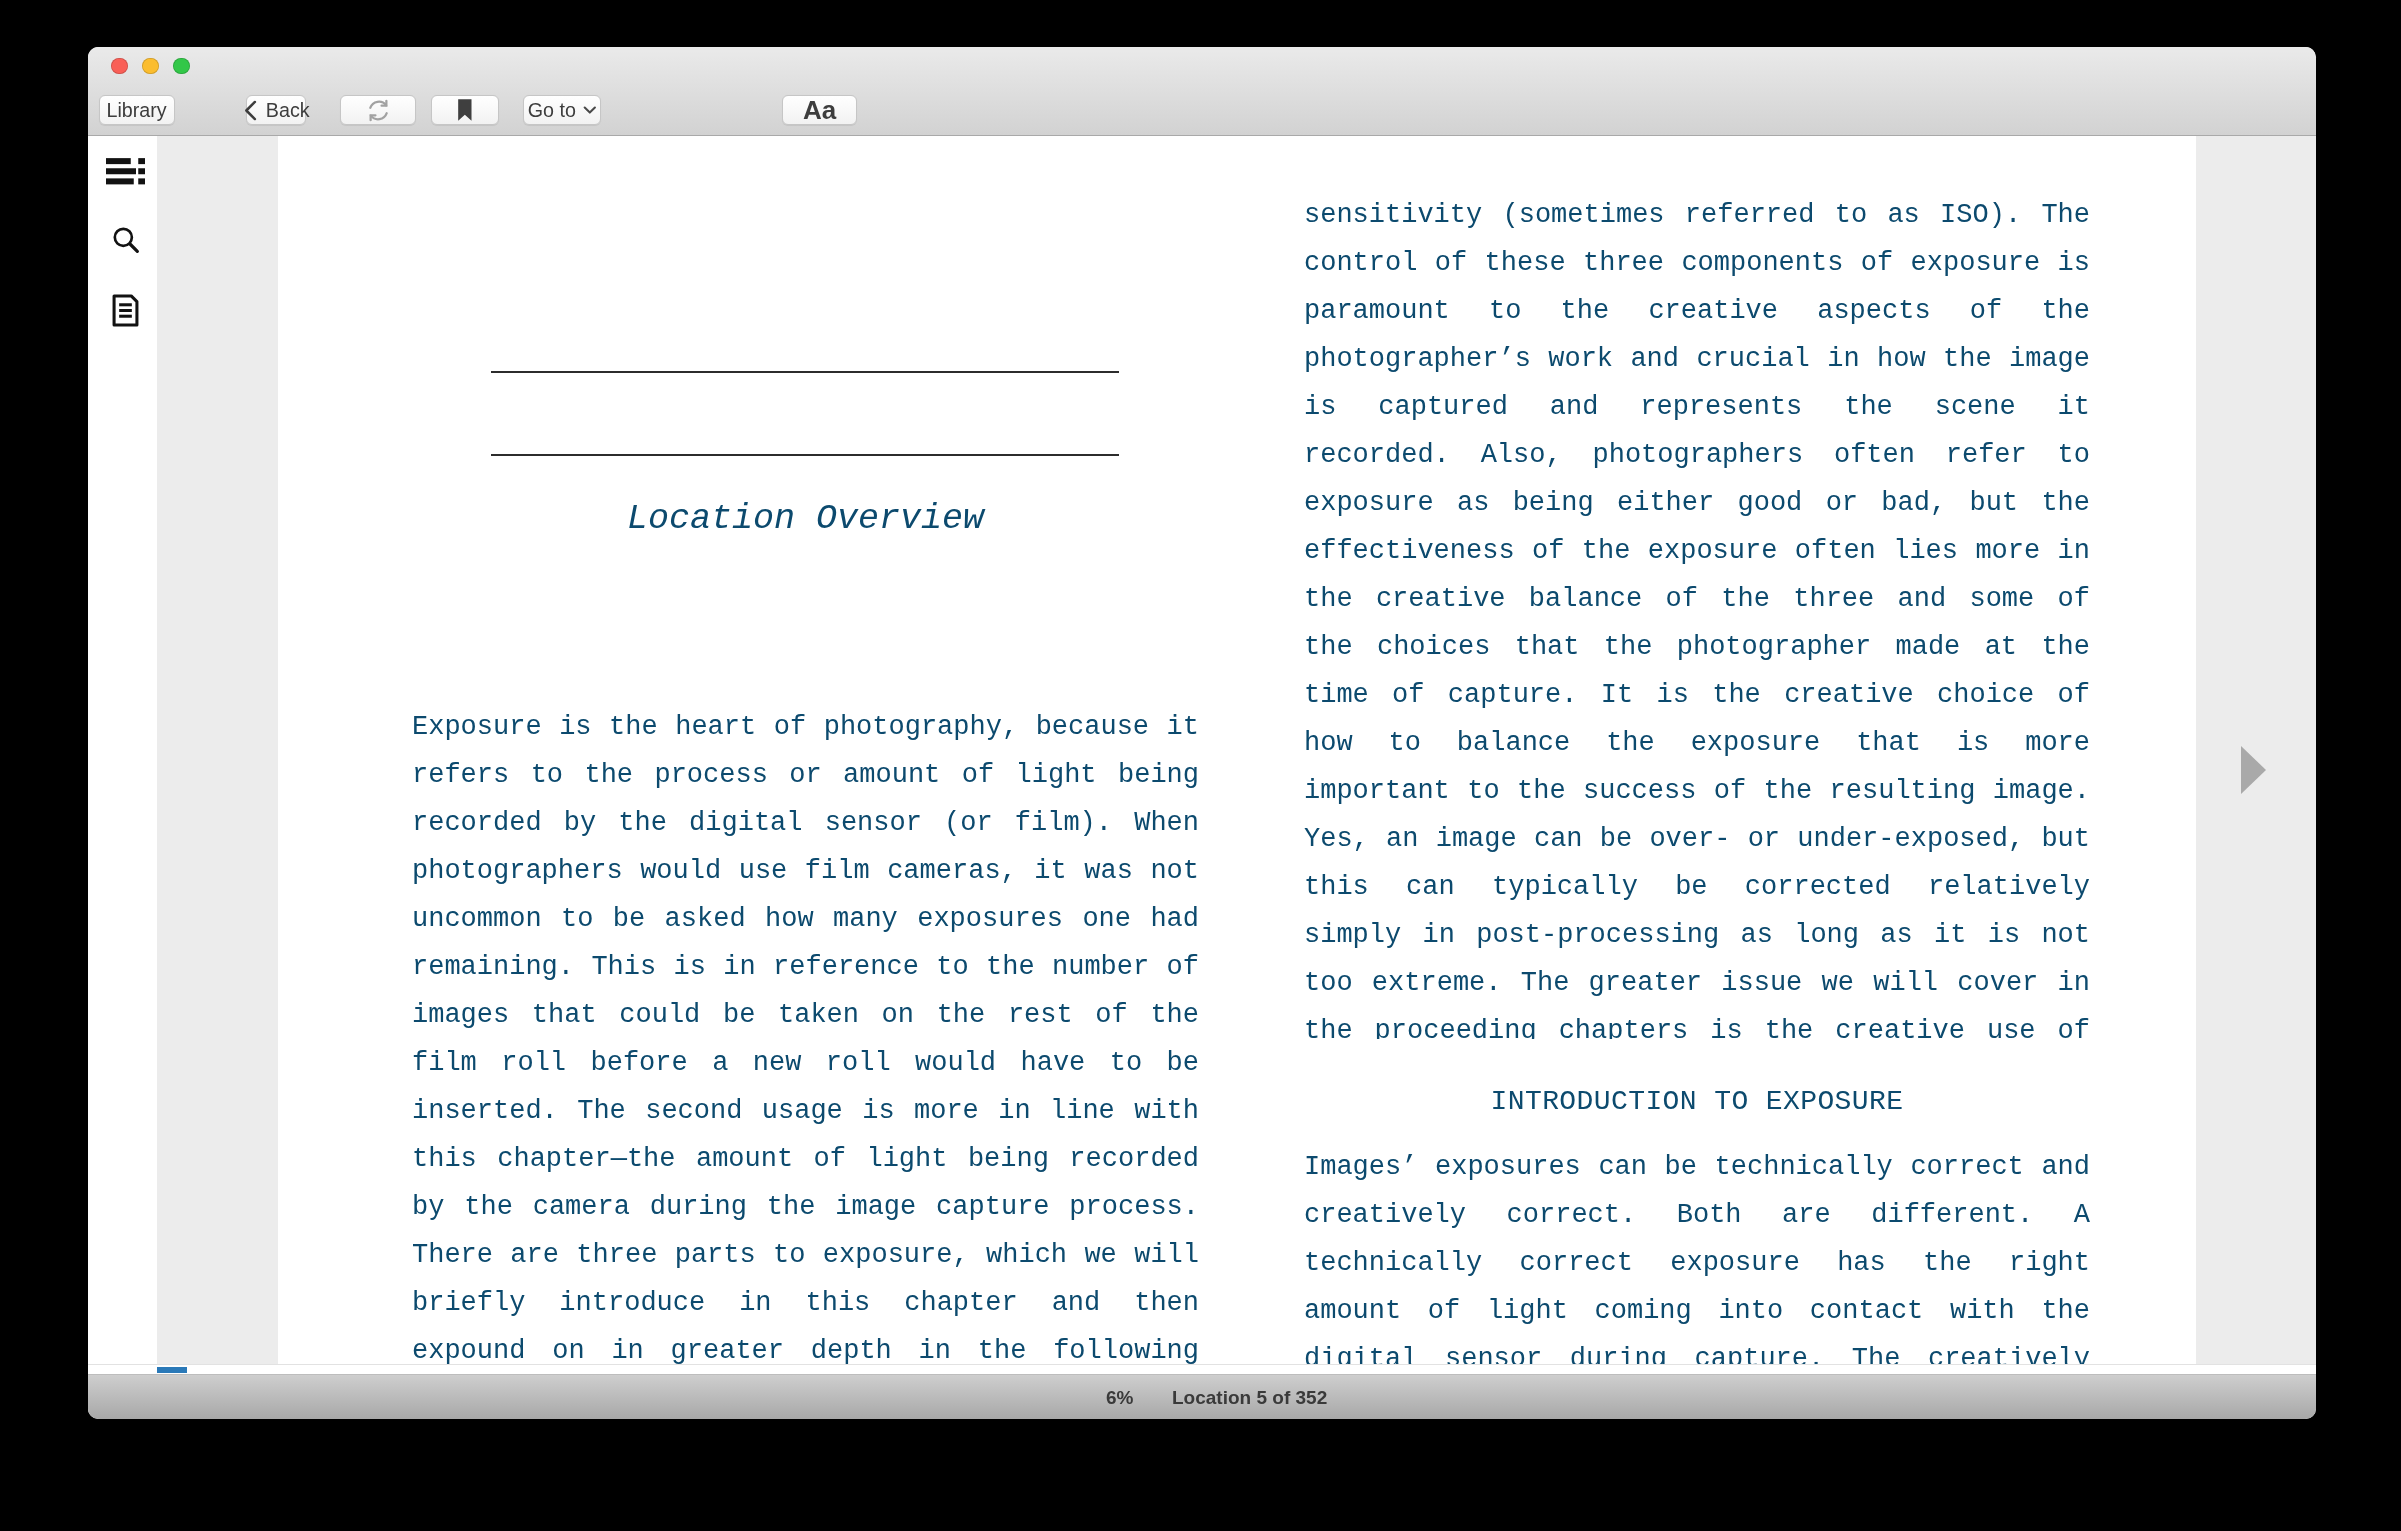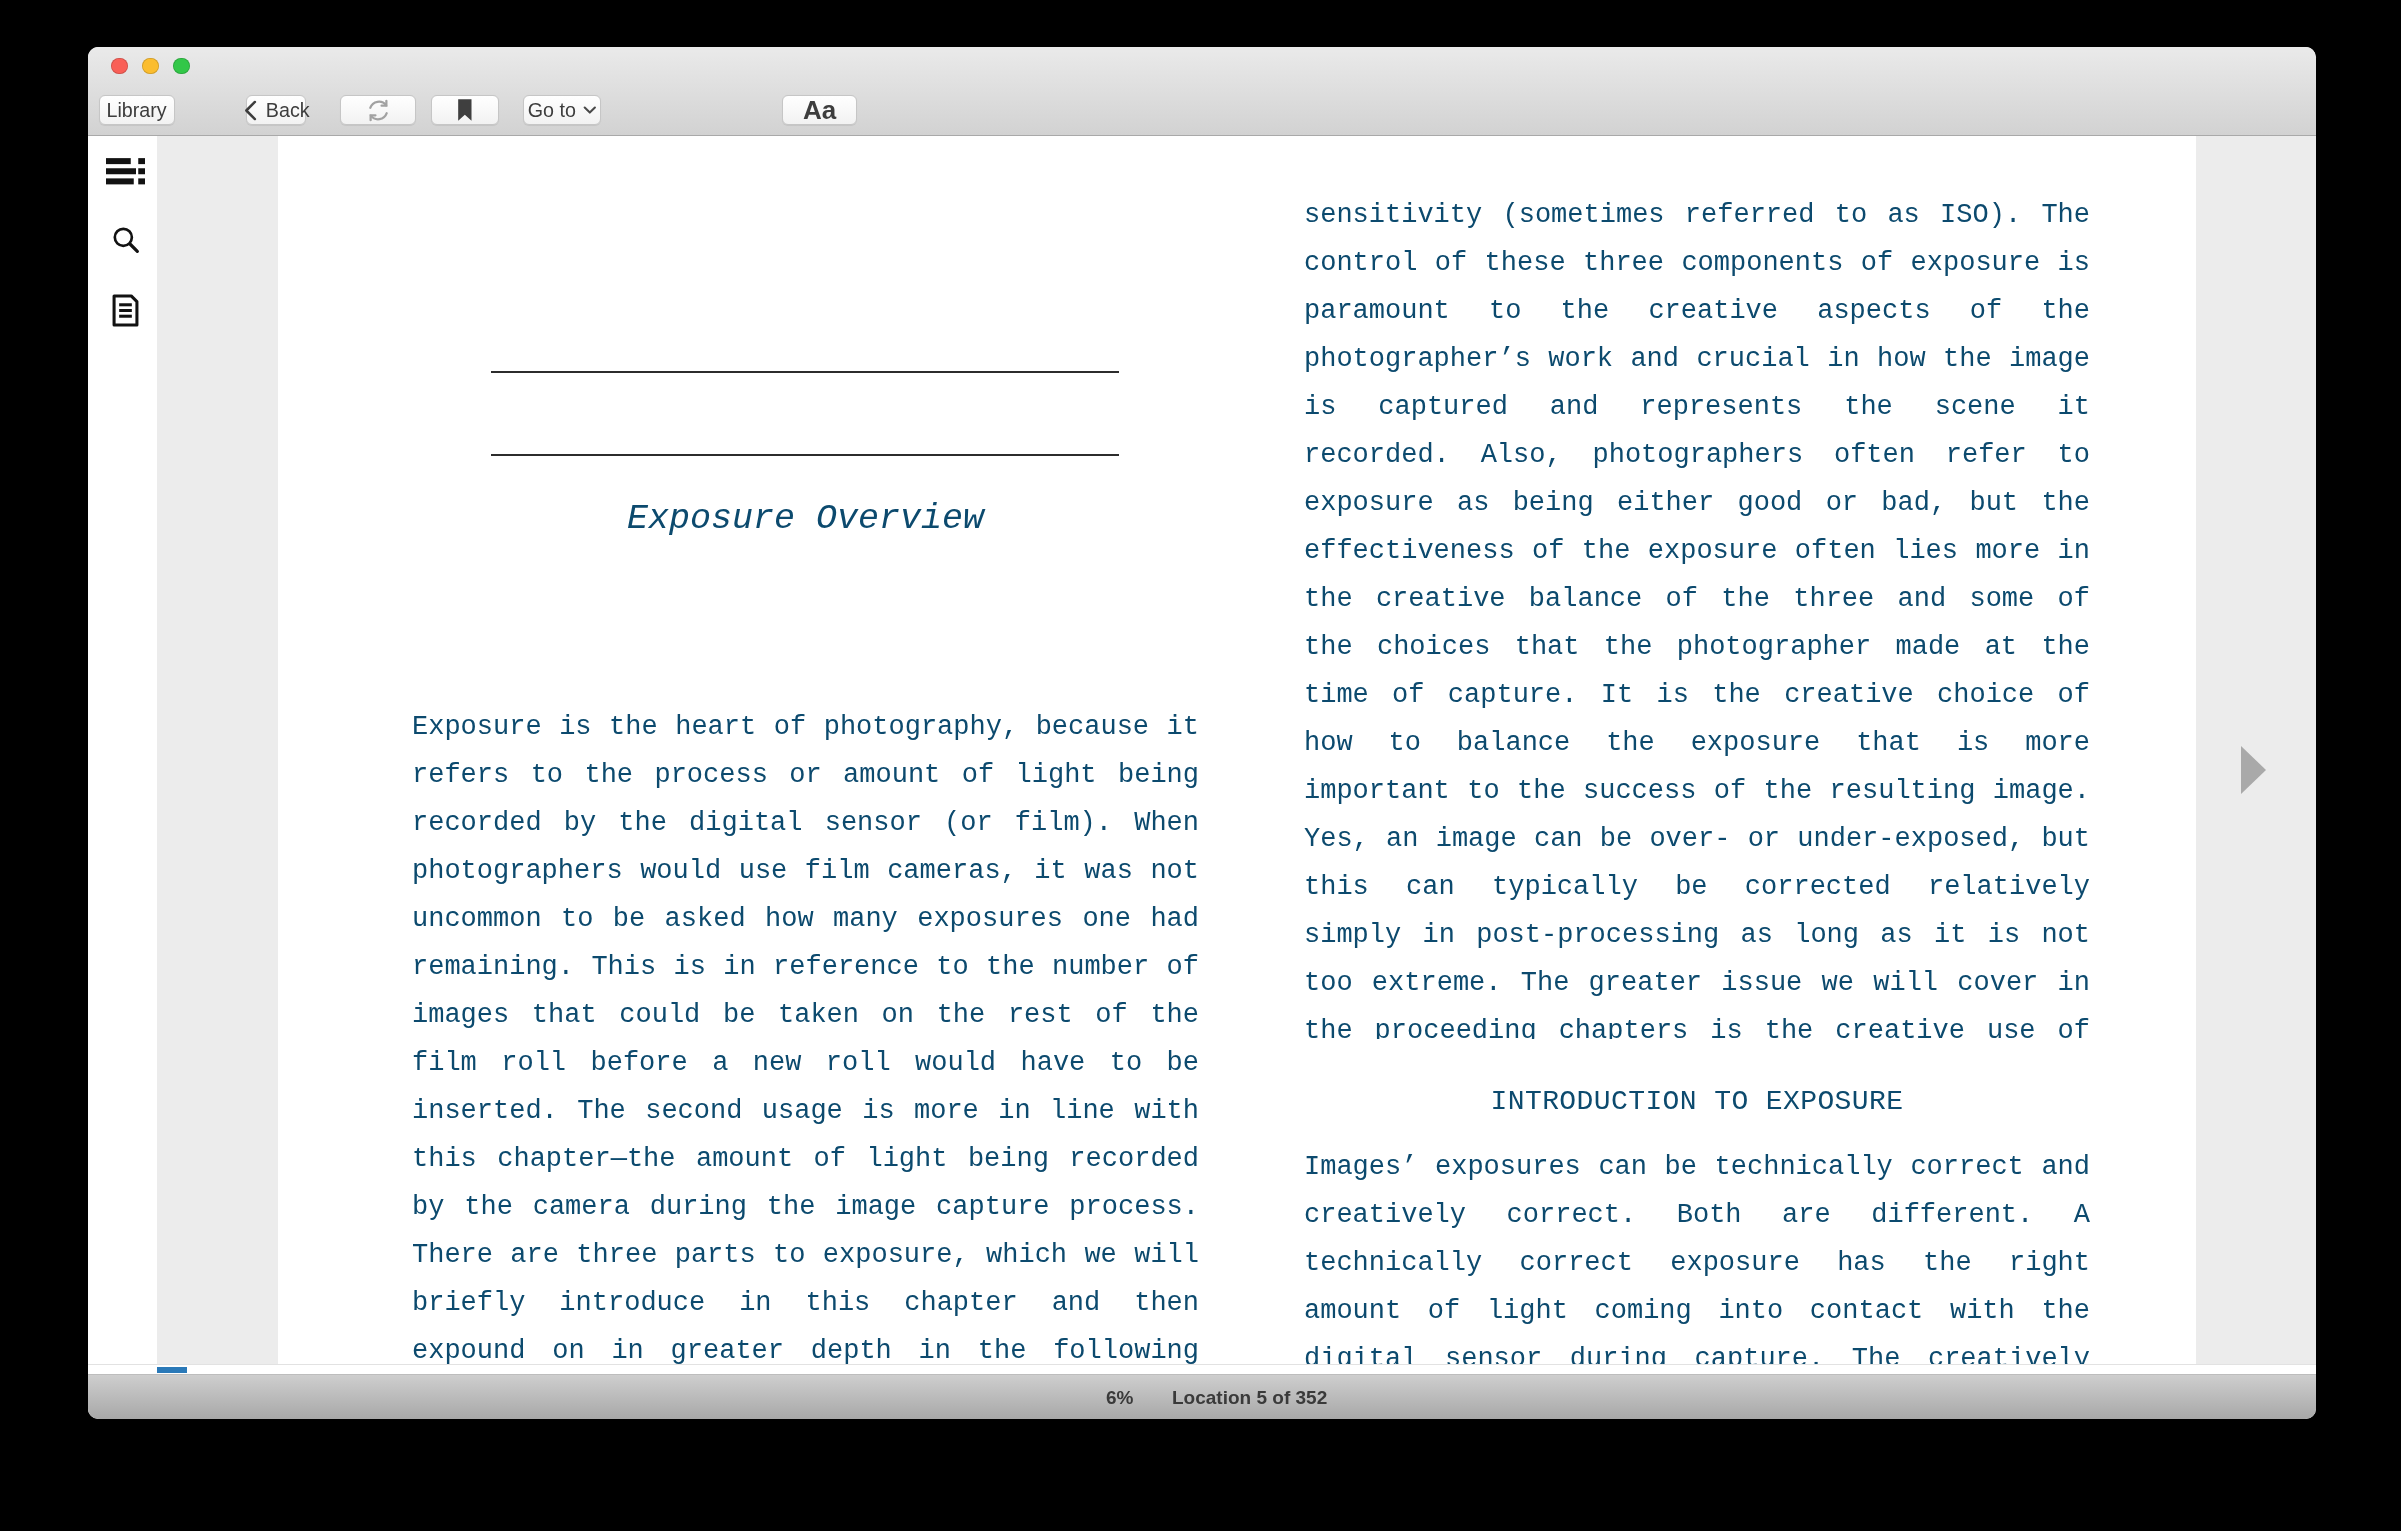--- a/index.html
+++ b/index.html
@@ -152,21 +152,21 @@
             </svg>
           </span>
         </div>
       </div>
 
       <div class="page">
 
         <div class="col col-left">
           <div class="chapter-rule rule-top"></div>
           <div class="chapter-rule rule-bottom"></div>
-          <div class="chapter-subtitle">Exposure Overview</div>
+          <div class="chapter-subtitle">Location Overview</div>
           <div class="bodypar cont par-left">Exposure is the heart of photography, because it refers to the process or amount of light being recorded by the digital sensor (or film). When photographers would use film cameras, it was not uncommon to be asked how many exposures one had remaining. This is in reference to the number of images that could be taken on the rest of the film roll before a new roll would have to be inserted. The second usage is more in line with this chapter—the amount of light being recorded by the camera during the image capture process. There are three parts to exposure, which we will briefly introduce in this chapter and then expound on in greater depth in the following chapters. The three parts of exposure are shutter speed, aperture, and</div>
         </div>
 
         <div class="col col-right">
           <div class="bodypar par-right-1">sensitivity (sometimes referred to as ISO). The control of these three components of exposure is paramount to the creative aspects of the photographer’s work and crucial in how the image is captured and represents the scene it recorded. Also, photographers often refer to exposure as being either good or bad, but the effectiveness of the exposure often lies more in the creative balance of the three and some of the choices that the photographer made at the time of capture. It is the creative choice of how to balance the exposure that is more important to the success of the resulting image. Yes, an image can be over- or under-exposed, but this can typically be corrected relatively simply in post-processing as long as it is not too extreme. The greater issue we will cover in the proceeding chapters is the creative use of exposure to get the settings right for optimal storytelling or isolating qualities that are important to the final image.</div>
           <div class="section-heading head-introduction">INTRODUCTION TO EXPOSURE</div>
           <div class="bodypar cont par-right-2">Images’ exposures can be technically correct and creatively correct. Both are different. A technically correct exposure has the right amount of light coming into contact with the digital sensor during capture. The creatively correct</div>
         </div>
       </div>
 

